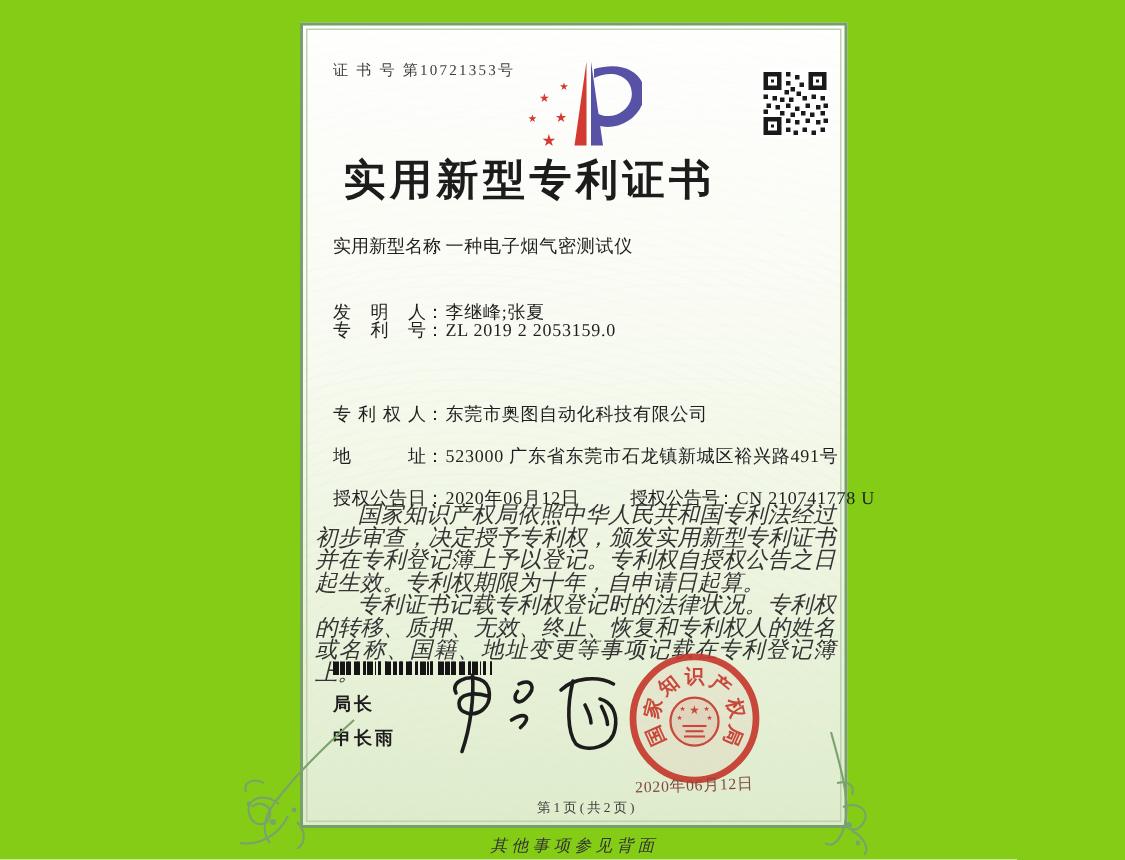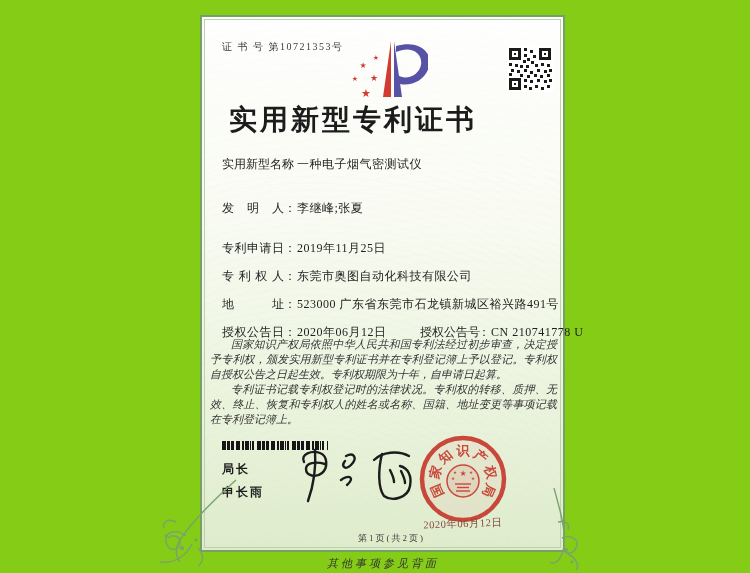--- a/index.html
+++ b/index.html
@@ -16,21 +16,21 @@
   .frame::before{content:"";position:absolute;inset:2px;border:1px solid #bcd2ac;pointer-events:none;}
   .abs{position:absolute;}
   .certno{left:222px;top:40px;font-size:10px;letter-spacing:1.5px;color:#3c3c3c;}
   .title{left:200px;top:101px;width:306px;text-align:center;font-size:28px;
          letter-spacing:3px;font-weight:600;color:#1c1c1c;}
   .frow{left:222px;height:16px;font-size:12px;white-space:nowrap;color:#1f1f1f;}
   .fl{display:inline-block;width:62px;text-align:justify;text-align-last:justify;vertical-align:top;}
   .colon{display:inline-block;width:13px;}
   .fv{letter-spacing:.5px;}
   .grantpair{position:absolute;left:198px;top:0;white-space:nowrap;}
-  .paras{left:210px;top:337px;width:347px;font-size:11px;line-height:15px;
+  .paras{left:210px;top:337px;width:347px;font-size:15px;line-height:15px;
          font-style:italic;color:#343434;text-align:justify;}
   .paras p{margin:0;text-indent:1.9em;}
   .barcode{left:222px;top:441px;width:106px;height:9px;
     background:
       repeating-linear-gradient(90deg,#151515 0 1px,transparent 1px 2px,#151515 2px 4px,transparent 4px 7px),
       repeating-linear-gradient(90deg,#151515 0 2px,transparent 2px 5px);}
   .director{left:222px;font-size:12px;font-weight:600;letter-spacing:2px;color:#1d1d1d;}
   .pageinfo{left:200px;top:532px;width:383px;text-align:center;font-size:9px;
             letter-spacing:2px;color:#3f3f3f;}
   .backnote{left:193px;top:556px;width:380px;text-align:center;font-size:11px;
@@ -111,22 +111,22 @@
   </svg>
 
   <div class="abs title">实用新型专利证书</div>
 
   <div class="abs frow" style="top:156px;">
     <span class="fl">实用新型名称</span><span class="colon">：</span><span class="fv">一种电子烟气密测试仪</span>
   </div>
   <div class="abs frow" style="top:184px;margin-top:16px;">
     <span class="fl">发明人</span><span class="colon">：</span><span class="fv">李继峰;张夏</span>
   </div>
-  <div class="abs frow" style="top:240px;">
-    <span class="fl">专利申请日</span><span class="colon">：</span><span class="fv">2019年11月25日</span>
+  <div class="abs frow" style="top:212px;">
+    <span class="fl">专利号</span><span class="colon">：</span><span class="fv">ZL 2019 2 2053159.0</span>
   </div>
   <div class="abs frow" style="top:268px;">
     <span class="fl">专利权人</span><span class="colon">：</span><span class="fv">东莞市奥图自动化科技有限公司</span>
   </div>
   <div class="abs frow" style="top:296px;">
     <span class="fl">地址</span><span class="colon">：</span><span class="fv">523000 广东省东莞市石龙镇新城区裕兴路491号</span>
   </div>
   <div class="abs frow" style="top:324px;">
     <span class="fl">授权公告日</span><span class="colon">：</span><span class="fv">2020年06月12日</span>
     <span class="grantpair">

